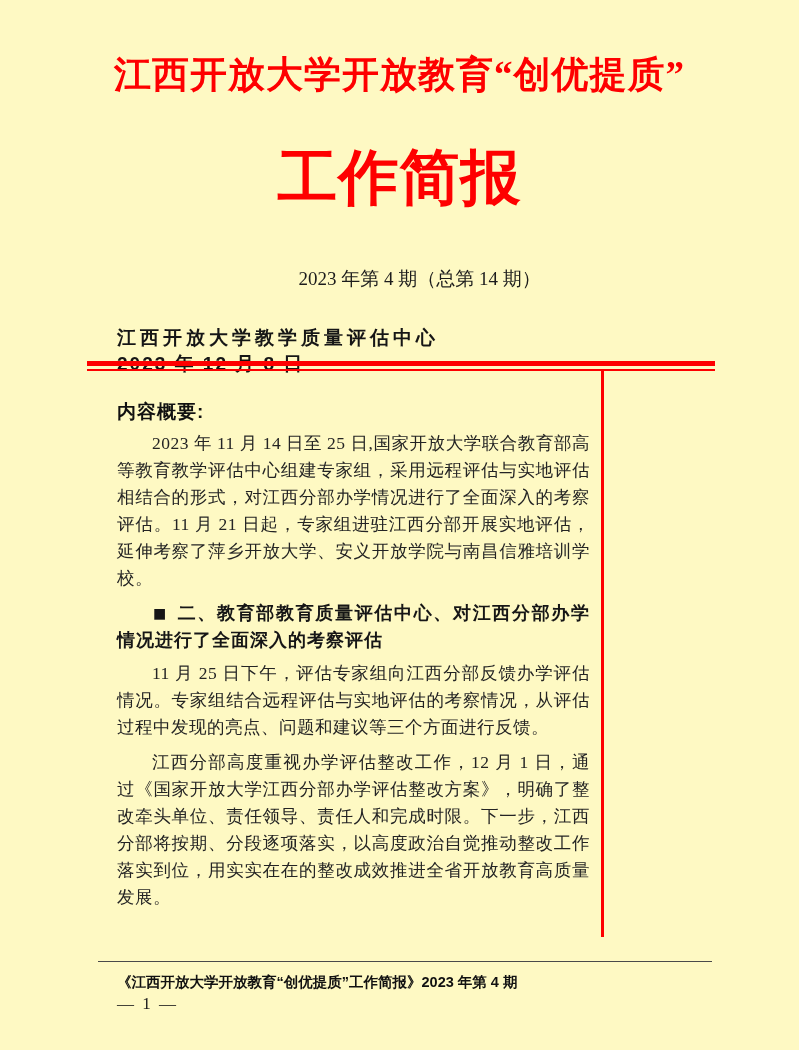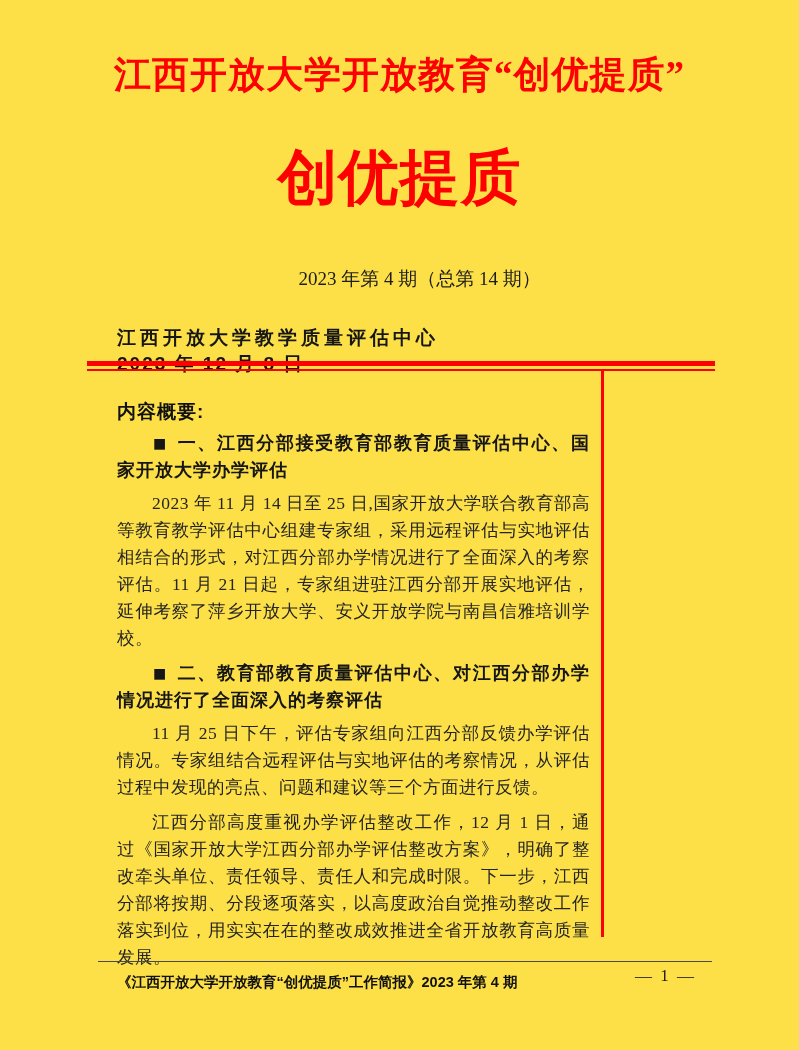--- a/index.html
+++ b/index.html
@@ -4,21 +4,21 @@
 <style>
   * { margin: 0; padding: 0; box-sizing: border-box; }
   html, body { background: #ffffff; }
   body { font-family: "Liberation Serif", "DejaVu Serif", serif; }
 
   .page {
     position: relative;
     width: 799px;
     height: 1050px;
     margin: 0 auto;
-    background: #fde047;
+    background: #fef9c3;
     overflow: hidden;
     color: #1c1c1c;
   }
 
   
   .supertitle {
     position: absolute;
     top: 50px; left: 0; width: 100%;
     text-align: center;
     font-family: "Liberation Serif", "DejaVu Serif", serif;
@@ -126,20 +126,21 @@
     position: absolute;
     top: 961px; left: 98px; width: 614px; height: 1px;
     background: #4a4a4a;
   }
   .footer-row {
     position: absolute;
     top: 964px; left: 117px; right: 87px;
     display: flex;
     justify-content: space-between;
     align-items: flex-start;
+    flex-direction: column;
   }
   .footer-text {
     font-family: "Liberation Sans", "DejaVu Sans", sans-serif;
     font-weight: 700;
     font-size: 14.5px;
     color: #111111;
     margin-top: 9px;
     white-space: nowrap;
   }
   .page-number {
@@ -152,39 +153,36 @@
     white-space: nowrap;
   }
 </style>
 </head>
 <body>
 
 <div class="page">
 
   <div class="supertitle">江西开放大学开放教育“创优提质”</div>
 
-  <div class="main-title">创优提质</div>
+  <div class="main-title">工作简报</div>
 
   <div class="issue-line">2023 年第 4 期（总第 14 期）</div>
 
   <div class="info-bar">
     <span class="org">江西开放大学教学质量评估中心</span>
     <span class="date">2023 年 12 月 8 日</span>
   </div>
 
   <div class="double-rule"></div>
   <div class="vertical-rule"></div>
 
   <div class="content">
 
     <div class="summary-heading">内容概要:</div>
 
-    <div class="section-title">
-      <span class="bullet">■</span><span>一、江西分部接受教育部教育质量评估中心、国家开放大学办学评估</span>
-    </div>
 
     <p class="para">2023 年 11 月 14 日至 25 日,国家开放大学联合教育部高等教育教学评估中心组建专家组，采用远程评估与实地评估相结合的形式，对江西分部办学情况进行了全面深入的考察评估。11 月 21 日起，专家组进驻江西分部开展实地评估，延伸考察了萍乡开放大学、安义开放学院与南昌信雅培训学校。</p>
 
     <div class="section-title">
       <span class="bullet">■</span><span>二、教育部教育质量评估中心、对江西分部办学情况进行了全面深入的考察评估</span>
     </div>
 
     <p class="para">11 月 25 日下午，评估专家组向江西分部反馈办学评估情况。专家组结合远程评估与实地评估的考察情况，从评估过程中发现的亮点、问题和建议等三个方面进行反馈。</p>
 
     <p class="para">江西分部高度重视办学评估整改工作，12 月 1 日，通过《国家开放大学江西分部办学评估整改方案》，明确了整改牵头单位、责任领导、责任人和完成时限。下一步，江西分部将按期、分段逐项落实，以高度政治自觉推动整改工作落实到位，用实实在在的整改成效推进全省开放教育高质量发展。</p>

